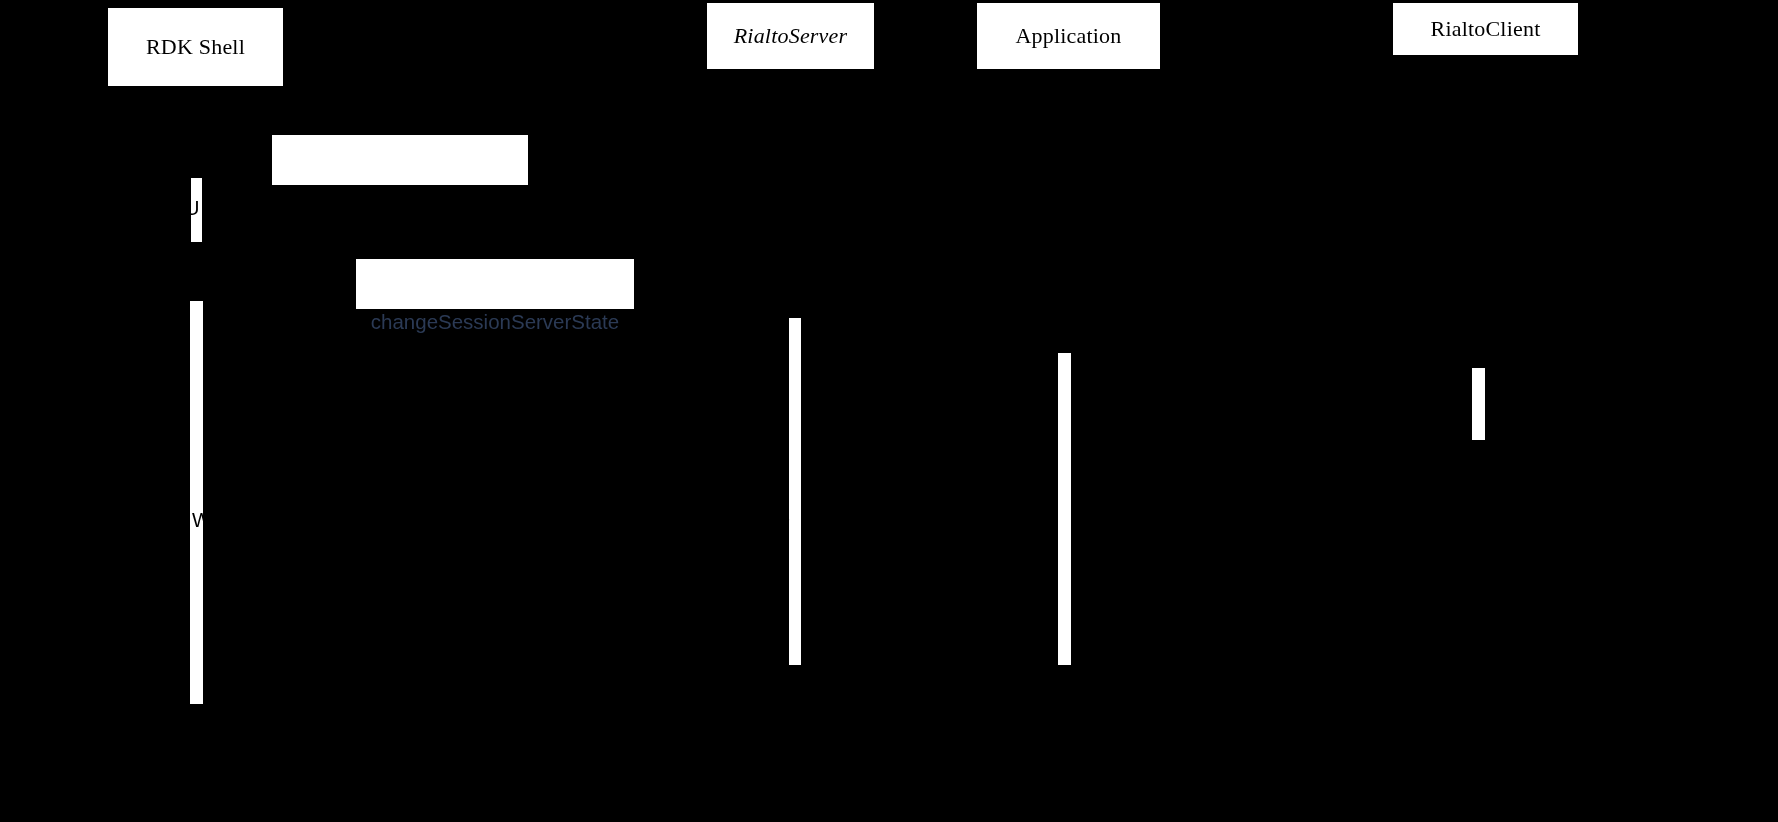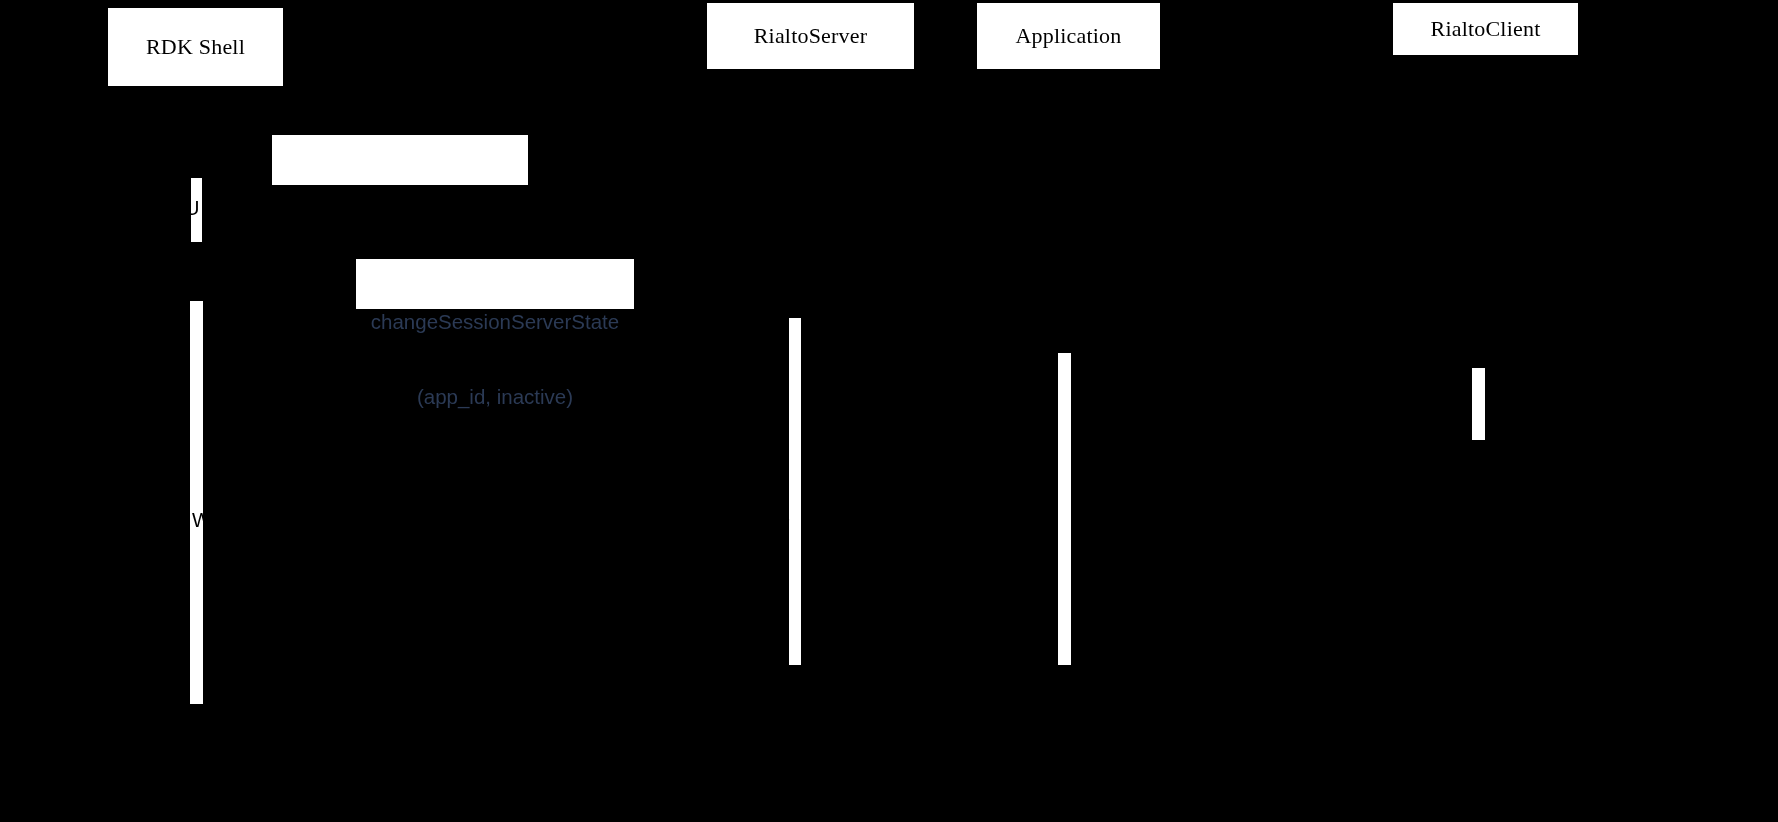--- a/index.html
+++ b/index.html
@@ -123,28 +123,27 @@
   <div class="glyph-frag" style="left:186px;top:594px;width:10px;height:24px;">l</div>
   <div class="glyph-frag" style="left:784px;top:515px;width:7px;height:20px;font-size:16px;">r</div>
 
   <div class="msg-label dark" style="left:272px;top:135px;width:256px;height:50px;">
     <span class="l">suspendWrapper() /</span>
     <span class="l">suspendApplicationWrapper()</span>
   </div>
 
   <div class="msg-label blue" style="left:356px;top:259px;width:278px;height:50px;">
     <span class="l">changeSessionServerState</span>
-    <span class="l">(app_id, inactive)</span>
   </div>
 
   <div class="participant" style="left:108px;top:8px;width:175px;height:78px;">
     <span class="plabel">RDK Shell</span>
   </div>
 
-  <div class="participant" style="left:707px;top:3px;width:207px;height:66px;">
+  <div class="participant" style="left:707px;top:3px;width:167px;height:66px;font-style:italic;">
     <span class="plabel">RialtoServer</span>
   </div>
 
   <div class="participant" style="left:977px;top:3px;width:183px;height:66px;">
     <span class="plabel">Application</span>
   </div>
 
   <div class="participant" style="left:1393px;top:3px;width:185px;height:52px;">
     <span class="plabel">RialtoClient</span>
   </div>

